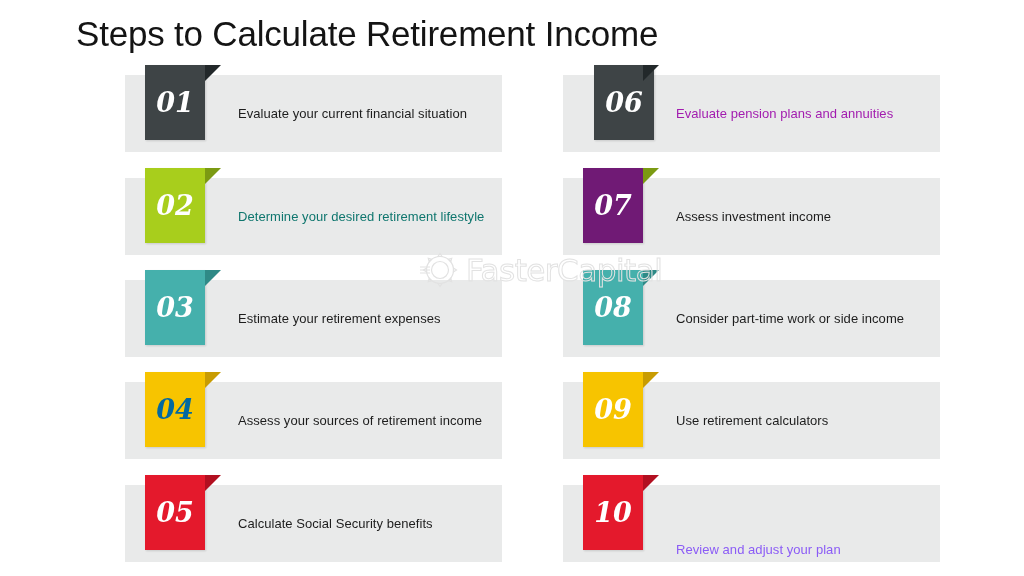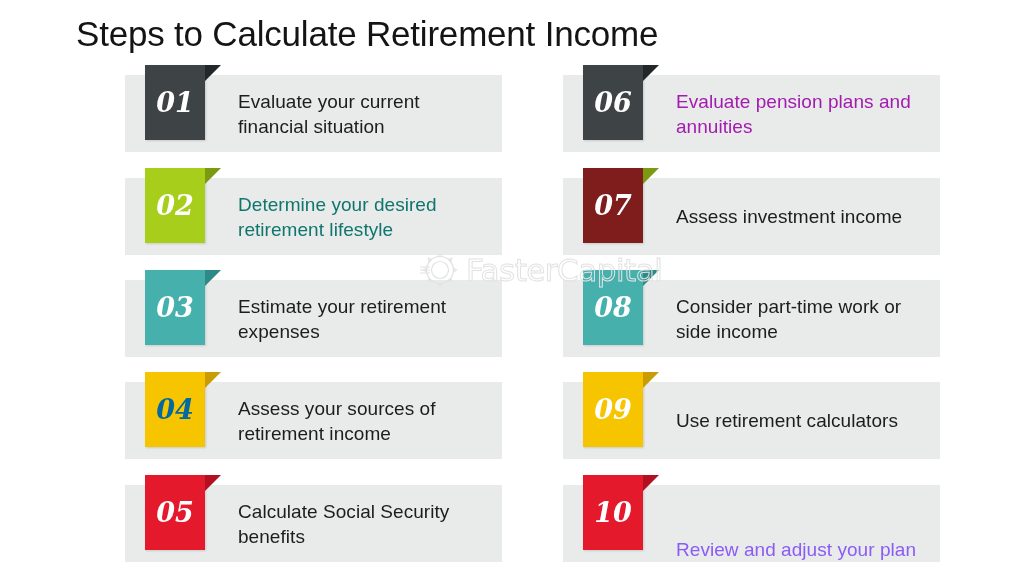--- a/index.html
+++ b/index.html
@@ -136,21 +136,21 @@
 
   
   .step-text {
     position: absolute;
     left: 113px;
     top: 10px;
     width: 255px;
     height: 77px;
     display: flex;
     align-items: center;
-    font-size: 19px;
+    font-size: 13px;
     line-height: 25px;
     color: #1d1d1d;
     letter-spacing: 0.05px;
   }
   .step-text span {
     display: block;
   }
 
   
 </style>
@@ -239,33 +239,33 @@
         </div>
         <div class="step-text" style="color: rgb(29, 29, 29);">
           <span>Calculate Social Security benefits</span>
         </div>
       </div>
     </div>
 
   <div class="column" id="column-right">
       <div class="step-item" style="top: 65px;">
         <div class="step-bar" style="background: rgb(233, 234, 234);"></div>
-        <div class="step-badge" style="background: rgb(62, 68, 70);">
+        <div class="step-badge" style="background: rgb(62, 68, 70); margin-left: 11px;">
           <div class="step-num" style="color: rgb(255, 255, 255);">06</div>
         </div>
         <div class="step-tab">
           <span style="border-top-color: rgb(34, 40, 42);"></span>
         </div>
         <div class="step-text" style="color: #a21caf;">
           <span>Evaluate pension plans and annuities</span>
         </div>
       </div>
       <div class="step-item" style="top: 168px;">
         <div class="step-bar" style="background: rgb(233, 234, 234);"></div>
-        <div class="step-badge" style="background: #7f1d1d;">
+        <div class="step-badge" style="background: #701a75;">
           <div class="step-num" style="color: rgb(255, 255, 255);">07</div>
         </div>
         <div class="step-tab">
           <span style="border-top-color: rgb(123, 154, 18);"></span>
         </div>
         <div class="step-text" style="color: rgb(29, 29, 29);">
           <span>Assess investment income</span>
         </div>
       </div>
       <div class="step-item" style="top: 270px;">

